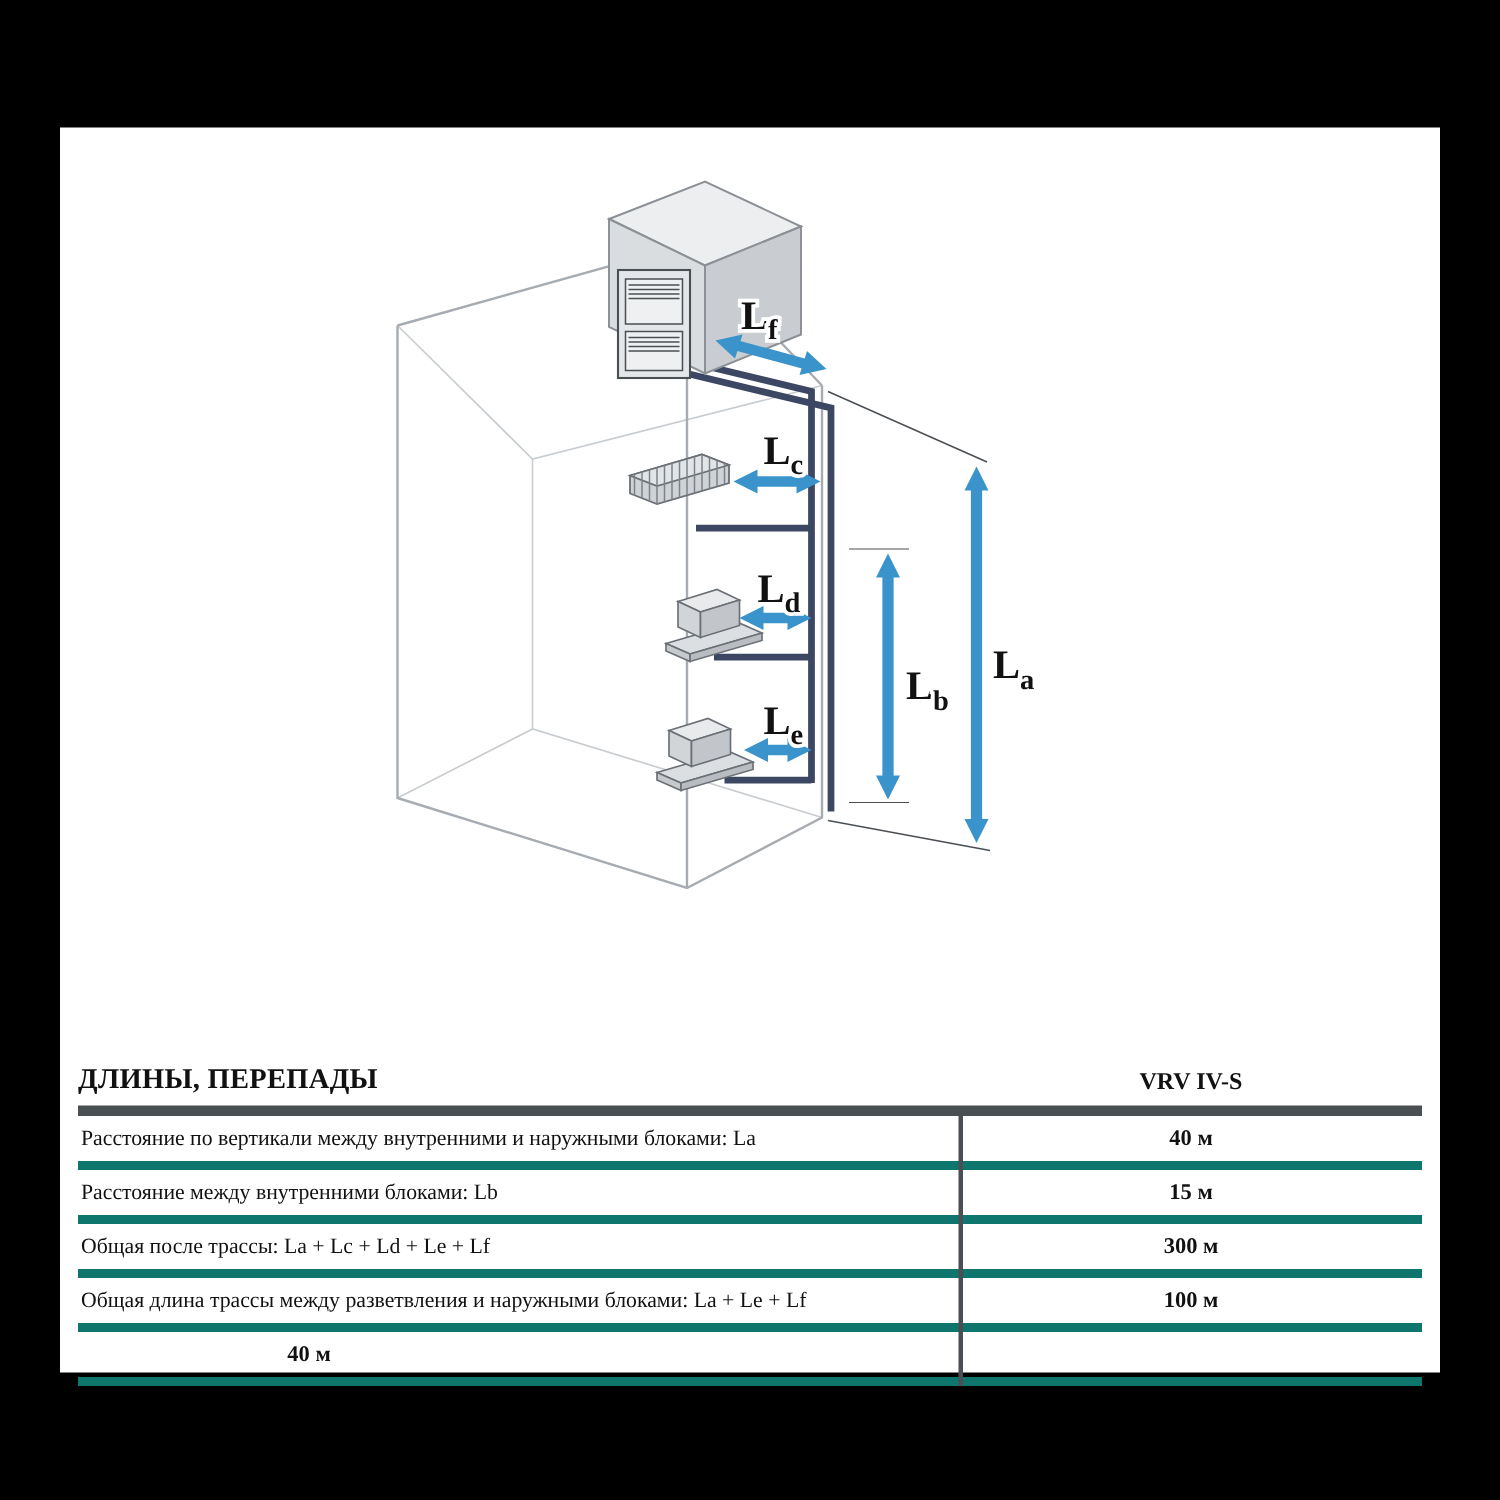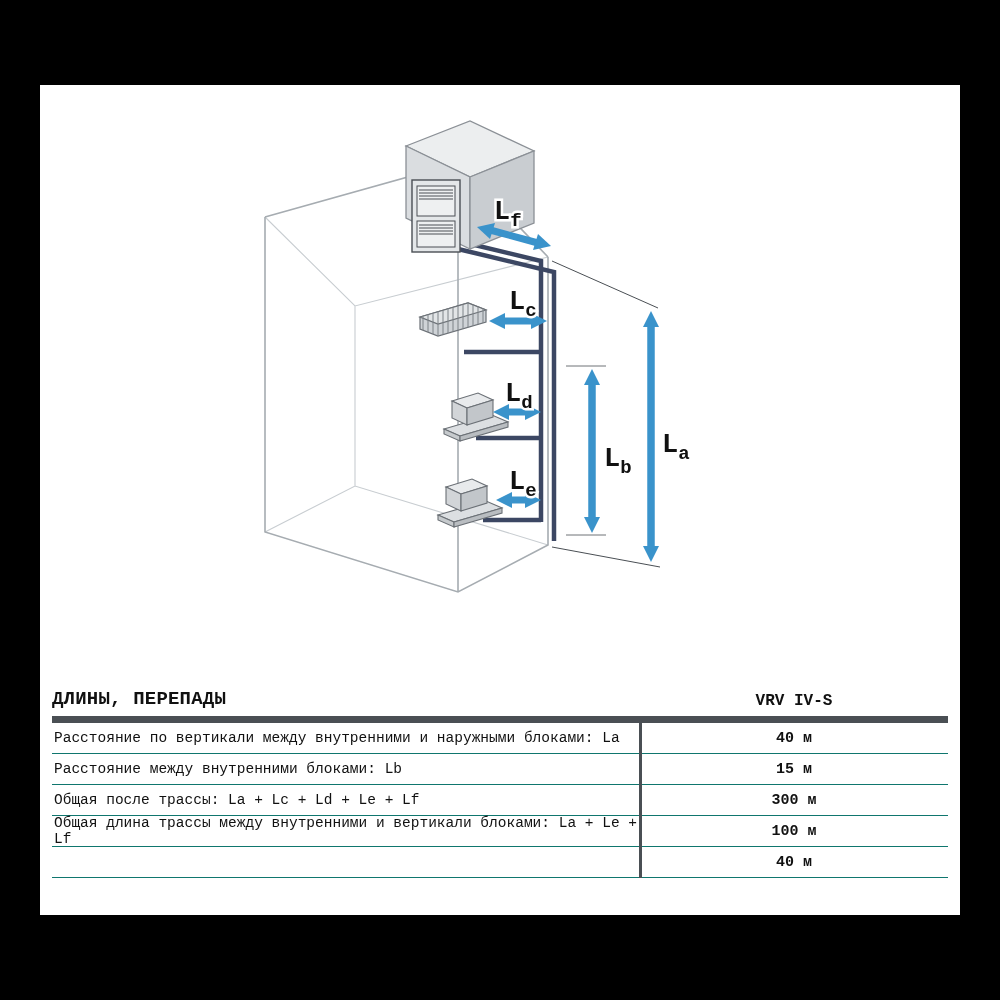--- a/index.html
+++ b/index.html
@@ -1,27 +1,27 @@
 <!DOCTYPE html>
 <html><head>
 <meta charset="utf-8">
 <style>
   html,body{margin:0;padding:0;background:#000;}
   .stage{position:relative;width:1000px;height:1000px;background:#000;overflow:hidden;
-         font-family:Liberation Mono, monospace;}
+         font-family:Liberation Serif, serif;}
   .paper{position:absolute;left:40px;top:85px;width:920px;height:830px;background:#ffffff;}
   svg.diagram{position:absolute;left:0;top:0;width:1000px;height:1000px;}
-  .spec-table{position:absolute;left:52px;top:684px;width:896px;color:#111;}
+  .spec-table{position:absolute;left:52px;top:705px;width:896px;color:#111;}
   .t-head{display:flex;justify-content:space-between;align-items:flex-end;height:26px;}
   .t-title{font-size:19px;font-weight:bold;letter-spacing:.2px;}
   .t-colhead{width:308px;text-align:center;font-size:16px;font-weight:bold;}
   .t-bar{height:7px;background:#4a4f54;margin-top:6px;}
   .t-body{position:relative;}
   .t-divider{position:absolute;left:587px;top:0;bottom:0;width:3px;background:#4a4f54;}
-  .t-row{display:flex;align-items:center;height:30px;border-bottom:1px solid #0f766e;justify-content:flex-end;}
+  .t-row{display:flex;align-items:center;height:30px;border-bottom:6px solid #0f766e;}
   .t-label{flex:1;font-size:14.5px;padding-left:2px;}
   .t-value{width:308px;text-align:center;font-size:15px;font-weight:bold;}
   .dim-label{font-weight:bold;font-size:27px;fill:#111;paint-order:stroke;stroke:#ffffff;stroke-width:5px;}
   .dim-sub{font-size:19px;}
 </style>
 </head>
 <body>
 
 <div class="stage">
   <div class="paper"></div>
@@ -148,21 +148,21 @@
       </div>
       <div class="t-row">
         <div class="t-label">Расстояние между внутренними блоками: Lb</div>
         <div class="t-value">15 м</div>
       </div>
       <div class="t-row">
         <div class="t-label">Общая после трассы: La + Lc + Ld + Le + Lf</div>
         <div class="t-value">300 м</div>
       </div>
       <div class="t-row">
-        <div class="t-label">Общая длина трассы между внутренними и вертикали блоками: La + Le + Lf</div>
+        <div class="t-label">Общая длина трассы между разветвления и наружными блоками: La + Le + Lf</div>
         <div class="t-value">100 м</div>
       </div>
       <div class="t-row">
         <div class="t-value">40 м</div>
       </div>
     </div>
   </div>
 </div>
 
 </body></html>

